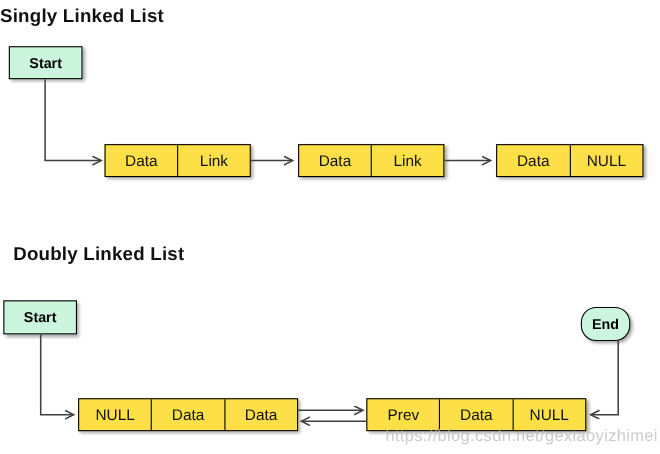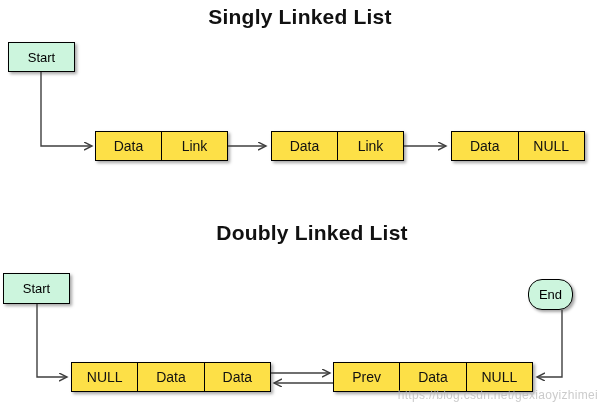--- a/index.html
+++ b/index.html
@@ -5,35 +5,34 @@
   html,body { margin:0; padding:0; background:#ffffff; }
   #canvas {
     position:relative;
     width:600px; height:413px;
     background:#ffffff;
     font-family:"Liberation Sans", sans-serif;
     overflow:hidden;
   }
   .title {
     position:absolute; left:0; width:100%;
-    text-align:center;
-    font-size:21px; font-weight:bold; color:#111111;
+    font-size:17px; font-weight:bold; color:#111111;
     letter-spacing:0.2px;
   }
   #singly-title { top:5px; }
   #doubly-title { top:221px;padding-left:12px; }
 
   .box {
     position:absolute;
     box-sizing:border-box;
     background:#ccf5dd;
     border:1.6px solid #000000;
     box-shadow:2px 2px 3px rgba(0,0,0,0.35);
     display:flex; align-items:center; justify-content:center;
-    font-size:13px; font-weight:normal; color:#000000;
+    font-size:13px; font-weight:bold; color:#000000;
   }
   #singly-start { left:8px;  top:42px;  width:67px; height:30px; }
   #doubly-start { left:3px;  top:273px; width:67px; height:31px; }
   #doubly-end   { left:528px; top:279px; width:45px; height:31px;border-radius:14px; }
 
   .node {
     position:absolute;
     box-sizing:border-box;
     display:flex;
     background:#fde047;
@@ -59,21 +58,21 @@
     position:absolute; left:0; top:0; width:600px; height:413px;
     pointer-events:none;
   }
   #connector-layer polyline {
     fill:none; stroke:#3f3f3f; stroke-width:1.4;
   }
 
   #watermark {
     position:absolute;
     right:2px; top:388px;
-    font-size:12px;
+    font-size:15px;
     color:rgba(185,185,185,0.75);
     z-index:5;
     letter-spacing:0.3px;
   }
 </style>
 </head>
 <body>
 
 <div id="canvas">
 

